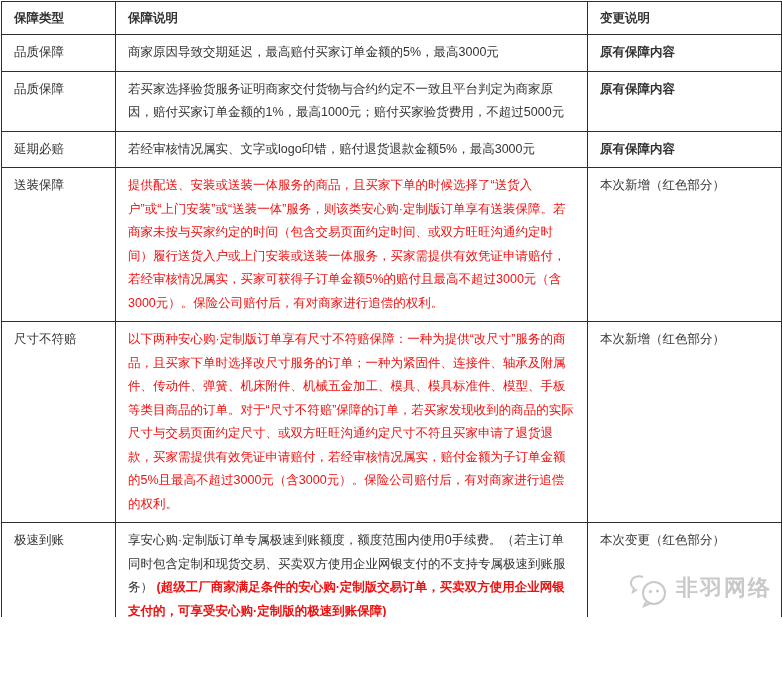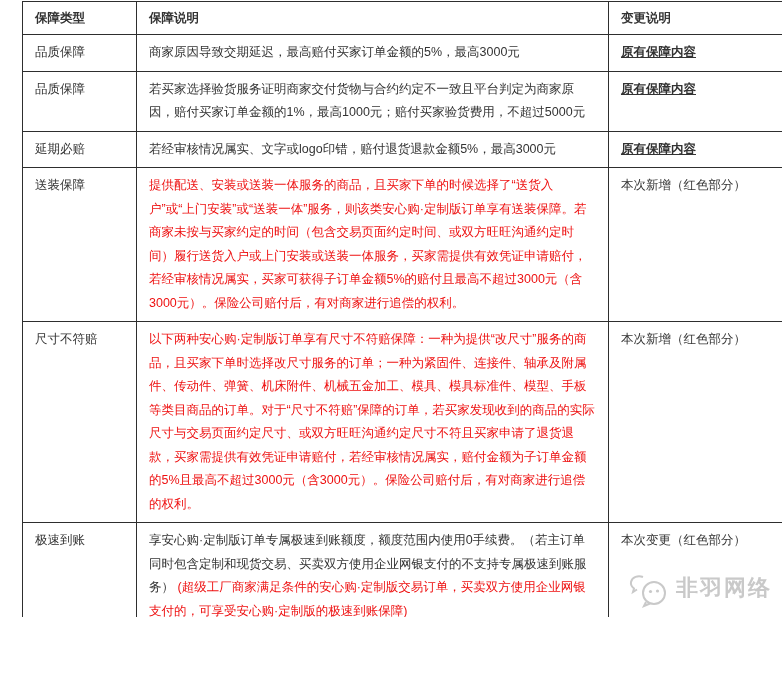--- a/index.html
+++ b/index.html
@@ -12,21 +12,20 @@
   body{
     background:#ffffff;
     font-family:"Liberation Sans","DejaVu Sans",sans-serif;
   }
   .page{
     position:relative;
     width:782px;
     height:617px;
     background:#ffffff;
     overflow:hidden;
-    padding-left:21px;
   }
   table.guarantee{
     border-collapse:collapse;
     table-layout:fixed;
     width:780px;
     margin:1px;
   }
   table.guarantee th,
   table.guarantee td{
     border:1px solid var(--border);
@@ -40,24 +39,24 @@
     padding:5px 12px;
     line-height:22px;
     white-space:nowrap;
   }
   table.guarantee td{
     padding:6px 12px;
     line-height:23.5px;
   }
   td.type-cell{white-space:nowrap;}
   .red{color:var(--red);}
-  .bold{font-weight:bold;text-decoration:underline;}
+  .bold{font-weight:bold;}
   .seg-black{color:var(--text);}
   .seg-red{color:var(--red);}
-  .seg-red-bold{color:var(--red);font-weight:normal;}
+  .seg-red-bold{color:var(--red);font-weight:bold;}
   .watermark{
     position:absolute;
     right:10px;
     bottom:8px;
     display:flex;
     align-items:flex-start;
     gap:7px;
     pointer-events:none;
   }
   .watermark-text{

